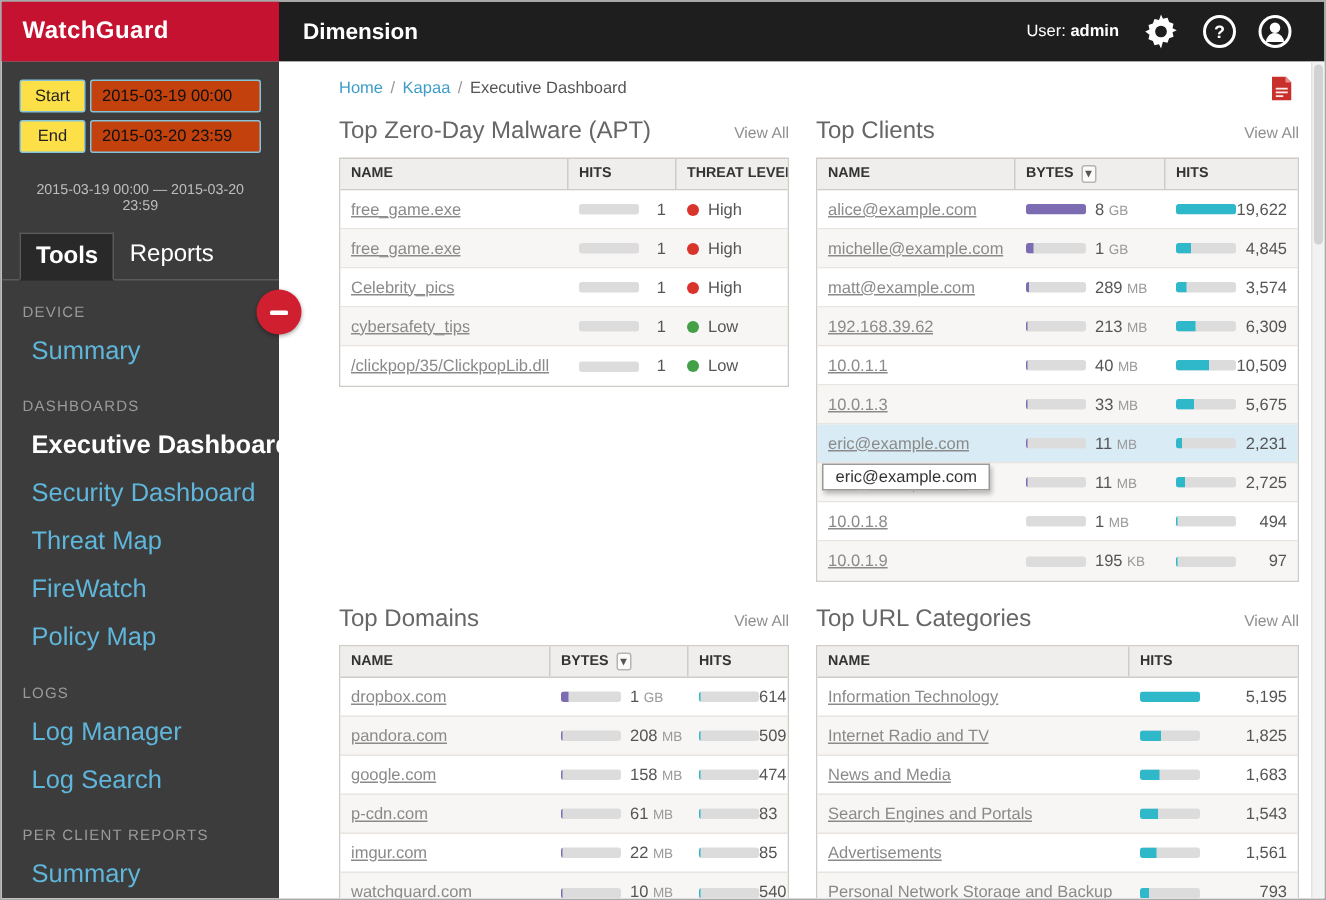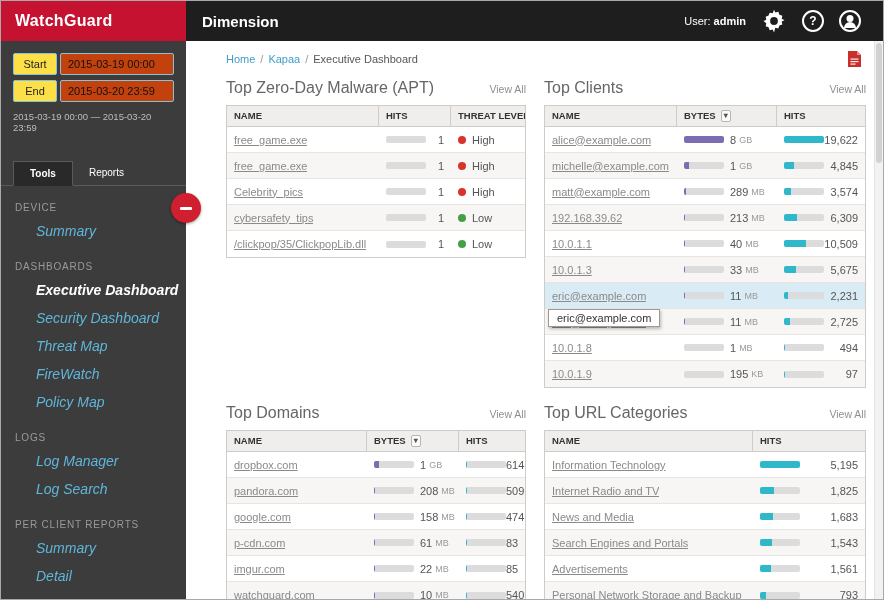--- a/index.html
+++ b/index.html
@@ -18,26 +18,26 @@
   .person .pbody{width:12px;height:6px;background:#fff;border-radius:6px 6px 0 0;position:absolute;bottom:2px;left:50%;transform:translateX(-50%);}
 
   .main-row{display:flex;flex:1;overflow:hidden;}
 
   
   .sidebar{flex:0 0 185px;width:185px;background:#3c3c3c;position:relative;color:#fff;}
   .date-widget{margin:12px 12px 0 12px;}
   .date-row{display:flex;margin-bottom:5px;}
   .date-label{width:44px;background:#fde047;border:1px solid #86c3da;border-radius:2px;color:#222;font-size:11px;text-align:center;padding:4px 0;cursor:pointer;}
   .date-value{flex:1;margin-left:3px;background:#c2410c;border:1px solid #86c3da;border-radius:2px;color:#111;font-size:11px;padding:4px 7px;white-space:nowrap;cursor:pointer;}
-  .range-summary{color:#bdbdbd;font-size:9.5px;text-align:left;margin:9px 0 12px;}
+  .range-summary{color:#bdbdbd;font-size:9.5px;text-align:center;margin:19px 0 12px;}
   .tabs{display:flex;border-bottom:1px solid #5a5a5a;padding-left:12px;margin-top:4px;}
-  .tab{font-size:10px;color:#fff;padding:6px 16px;cursor:pointer;margin-top:16px;}
+  .tab{font-size:16px;color:#fff;padding:6px 10px;cursor:pointer;}
   .tab.active{background:#292929;border:1px solid #5a5a5a;border-bottom:1px solid #292929;margin-bottom:-1px;font-weight:bold;}
   .side-sec-title{font-size:10px;color:#9a9a9a;letter-spacing:.8px;margin:16px 14px 4px;}
-  .side-item{font-size:14px;color:#5fb6da;padding:6px 14px 6px 35px;cursor:pointer;white-space:nowrap;font-style:italic;}
+  .side-item{font-size:17px;color:#5fb6da;padding:6px 14px 6px 20px;cursor:pointer;white-space:nowrap;}
   .side-item.active{color:#fff;font-weight:bold;}
   .collapse-btn{position:absolute;top:152px;right:-15px;width:30px;height:30px;border-radius:50%;background:#d01f2f;box-shadow:0 1px 3px rgba(0,0,0,.4);z-index:6;display:flex;align-items:center;justify-content:center;cursor:pointer;}
   .collapse-btn .minus{width:12px;height:3px;background:#fff;border-radius:1px;}
 
   
   .content{flex:1;background:#fff;position:relative;padding:10px 20px 0 40px;overflow:hidden;}
   .breadcrumb-row{display:flex;align-items:center;margin-bottom:12px;height:16px;}
   .breadcrumb{display:flex;align-items:center;font-size:11px;}
   .crumb-link{color:#3e9dc8;cursor:pointer;}
   .crumb-sep{color:#999;margin:0 5px;}

